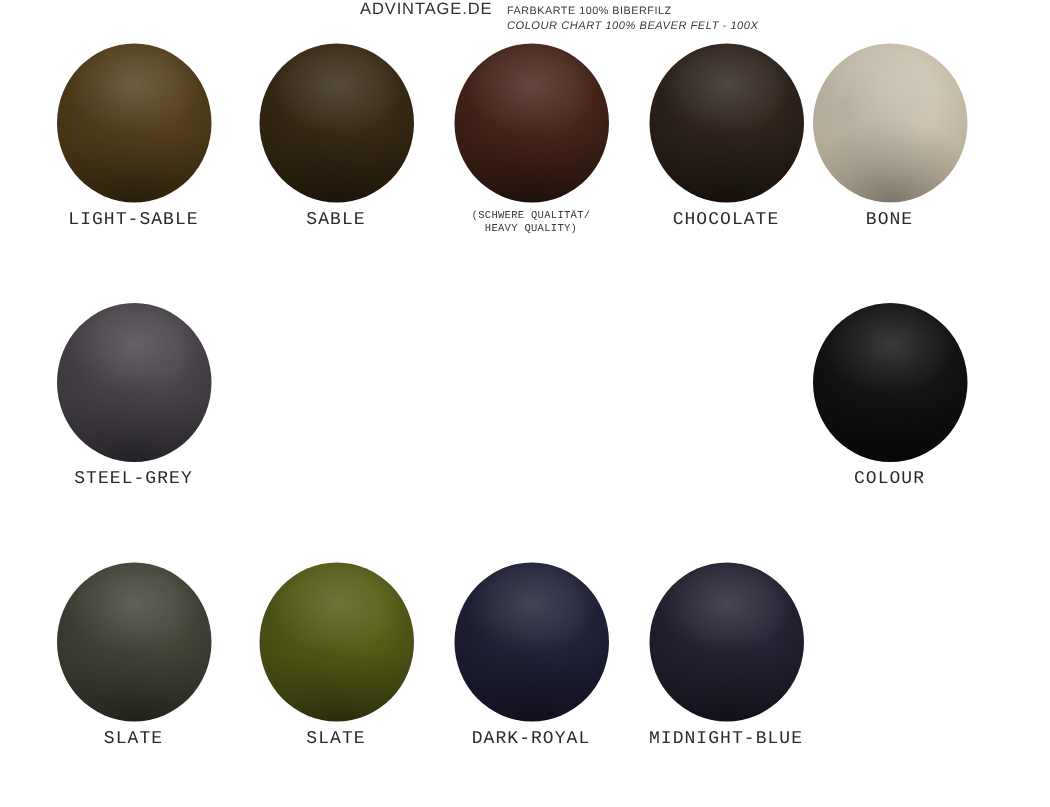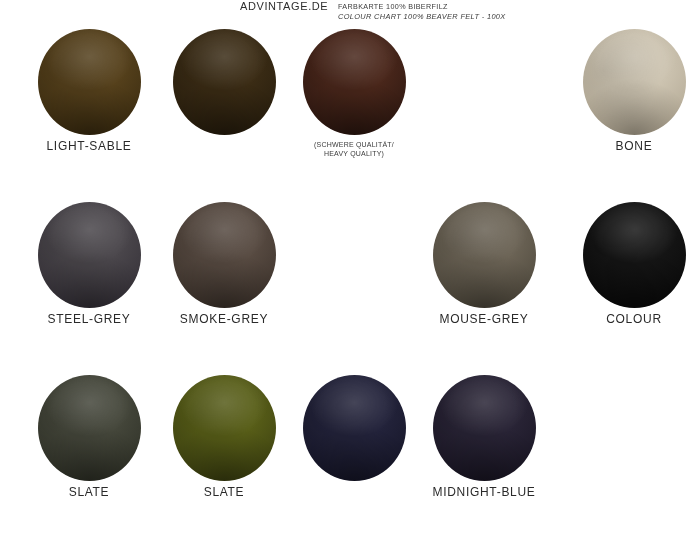--- a/index.html
+++ b/index.html
@@ -57,20 +57,21 @@
   .chart {
     position: absolute;
     top: 26px;
     left: 0;
     width: 700px;
   }
   .row {
     position: relative;
     height: 173px;
     width: 557px;
+    font-family: Liberation Mono, monospace;
   }
   .swatch {
     position: absolute;
     top: 0;
     width: 130px;
     text-align: center;
   }
   .disc-wrap {
     width: 130px;
     height: 112px;
@@ -110,21 +111,21 @@
     line-height: 9px;
     margin-top: 2px;
   }
   .sublabel span { display: block; }
 
   
   .c0 { left: 24px; }
   .c1 { left: 159px; }
   .c2 { left: 289px; }
   .c3 { left: 419px; }
-  .c4 { left: 569px; }
+  .c4 { left: 528px; }
 </style>
 </head>
 <body>
 
 <div class="header">
   <div class="brand">ADVINTAGE.DE</div>
   <div class="subtitle">
     <span class="subtitle-de">FARBKARTE 100% BIBERFILZ</span>
     <span class="subtitle-en">COLOUR CHART 100% BEAVER FELT - 100X</span>
   </div>
@@ -135,57 +136,52 @@
     <div class="swatch c0">
       <div class="disc-wrap">
         <div class="disc" style="background: radial-gradient(78% 66% at 48% 34%, rgb(86, 65, 28) 0%, rgb(86, 65, 28) 42%, rgb(59, 44, 16) 100%);"></div>
       </div>
       <div class="label">LIGHT-SABLE</div>
     </div>
     <div class="swatch c1">
       <div class="disc-wrap">
         <div class="disc" style="background: radial-gradient(78% 66% at 48% 34%, rgb(59, 44, 21) 0%, rgb(59, 44, 21) 42%, rgb(39, 29, 13) 100%);"></div>
       </div>
+      <div class="label">SABLE</div>
     </div>
     <div class="swatch c2">
       <div class="disc-wrap">
         <div class="disc" style="background: radial-gradient(78% 66% at 48% 34%, rgb(74, 39, 27) 0%, rgb(74, 39, 27) 42%, rgb(44, 23, 16) 100%);"></div>
       </div>
       <div class="sublabel">
         <span>(SCHWERE QUALITÄT/</span>
         <span>HEAVY QUALITY)</span>
       </div>
     </div>
+    <div class="swatch c3">
+      <div class="disc-wrap">
+        <div class="disc" style="background: radial-gradient(78% 66% at 48% 34%, rgb(49, 38, 30) 0%, rgb(49, 38, 30) 42%, rgb(29, 22, 17) 100%);"></div>
+      </div>
+      <div class="label">CHOCOLATE</div>
+    </div>
     <div class="swatch c4">
       <div class="disc-wrap">
         <div class="disc" style="background: radial-gradient(78% 66% at 48% 34%, rgb(205, 196, 177) 0%, rgb(205, 196, 177) 42%, rgb(178, 168, 148) 100%);"></div>
       </div>
       <div class="label">BONE</div>
     </div>
   </div>
 
   <div class="row">
     <div class="swatch c0">
       <div class="disc-wrap">
         <div class="disc" style="background: radial-gradient(78% 66% at 48% 34%, rgb(75, 71, 76) 0%, rgb(75, 71, 76) 42%, rgb(52, 48, 55) 100%);"></div>
       </div>
       <div class="label">STEEL-GREY</div>
     </div>
-    <div class="swatch c1">
-      <div class="disc-wrap">
-        <div class="disc" style="background: radial-gradient(78% 66% at 48% 34%, rgb(88, 75, 66) 0%, rgb(88, 75, 66) 42%, rgb(61, 51, 44) 100%);"></div>
-      </div>
-      <div class="label">SMOKE-GREY</div>
-    </div>
-    <div class="swatch c3">
-      <div class="disc-wrap">
-        <div class="disc" style="background: radial-gradient(78% 66% at 48% 34%, rgb(108, 100, 86) 0%, rgb(108, 100, 86) 42%, rgb(78, 72, 60) 100%);"></div>
-      </div>
-      <div class="label">MOUSE-GREY</div>
-    </div>
     <div class="swatch c4">
       <div class="disc-wrap">
         <div class="disc" style="background: radial-gradient(78% 66% at 48% 34%, rgb(21, 21, 21) 0%, rgb(21, 21, 21) 42%, rgb(10, 10, 10) 100%);"></div>
       </div>
       <div class="label">COLOUR</div>
     </div>
   </div>
 
   <div class="row">
     <div class="swatch c0">
@@ -197,20 +193,21 @@
     <div class="swatch c1">
       <div class="disc-wrap">
         <div class="disc" style="background: radial-gradient(78% 66% at 48% 34%, rgb(88, 94, 24) 0%, rgb(88, 94, 24) 42%, rgb(60, 64, 16) 100%);"></div>
       </div>
       <div class="label">SLATE</div>
     </div>
     <div class="swatch c2">
       <div class="disc-wrap">
         <div class="disc" style="background: radial-gradient(78% 66% at 48% 34%, rgb(35, 35, 59) 0%, rgb(35, 35, 59) 42%, rgb(22, 22, 40) 100%);"></div>
       </div>
+      <div class="label">DARK-ROYAL</div>
     </div>
     <div class="swatch c3">
       <div class="disc-wrap">
         <div class="disc" style="background: radial-gradient(78% 66% at 48% 34%, rgb(41, 36, 54) 0%, rgb(41, 36, 54) 42%, rgb(26, 22, 36) 100%);"></div>
       </div>
       <div class="label">MIDNIGHT-BLUE</div>
     </div>
   </div>
 </div>
 

